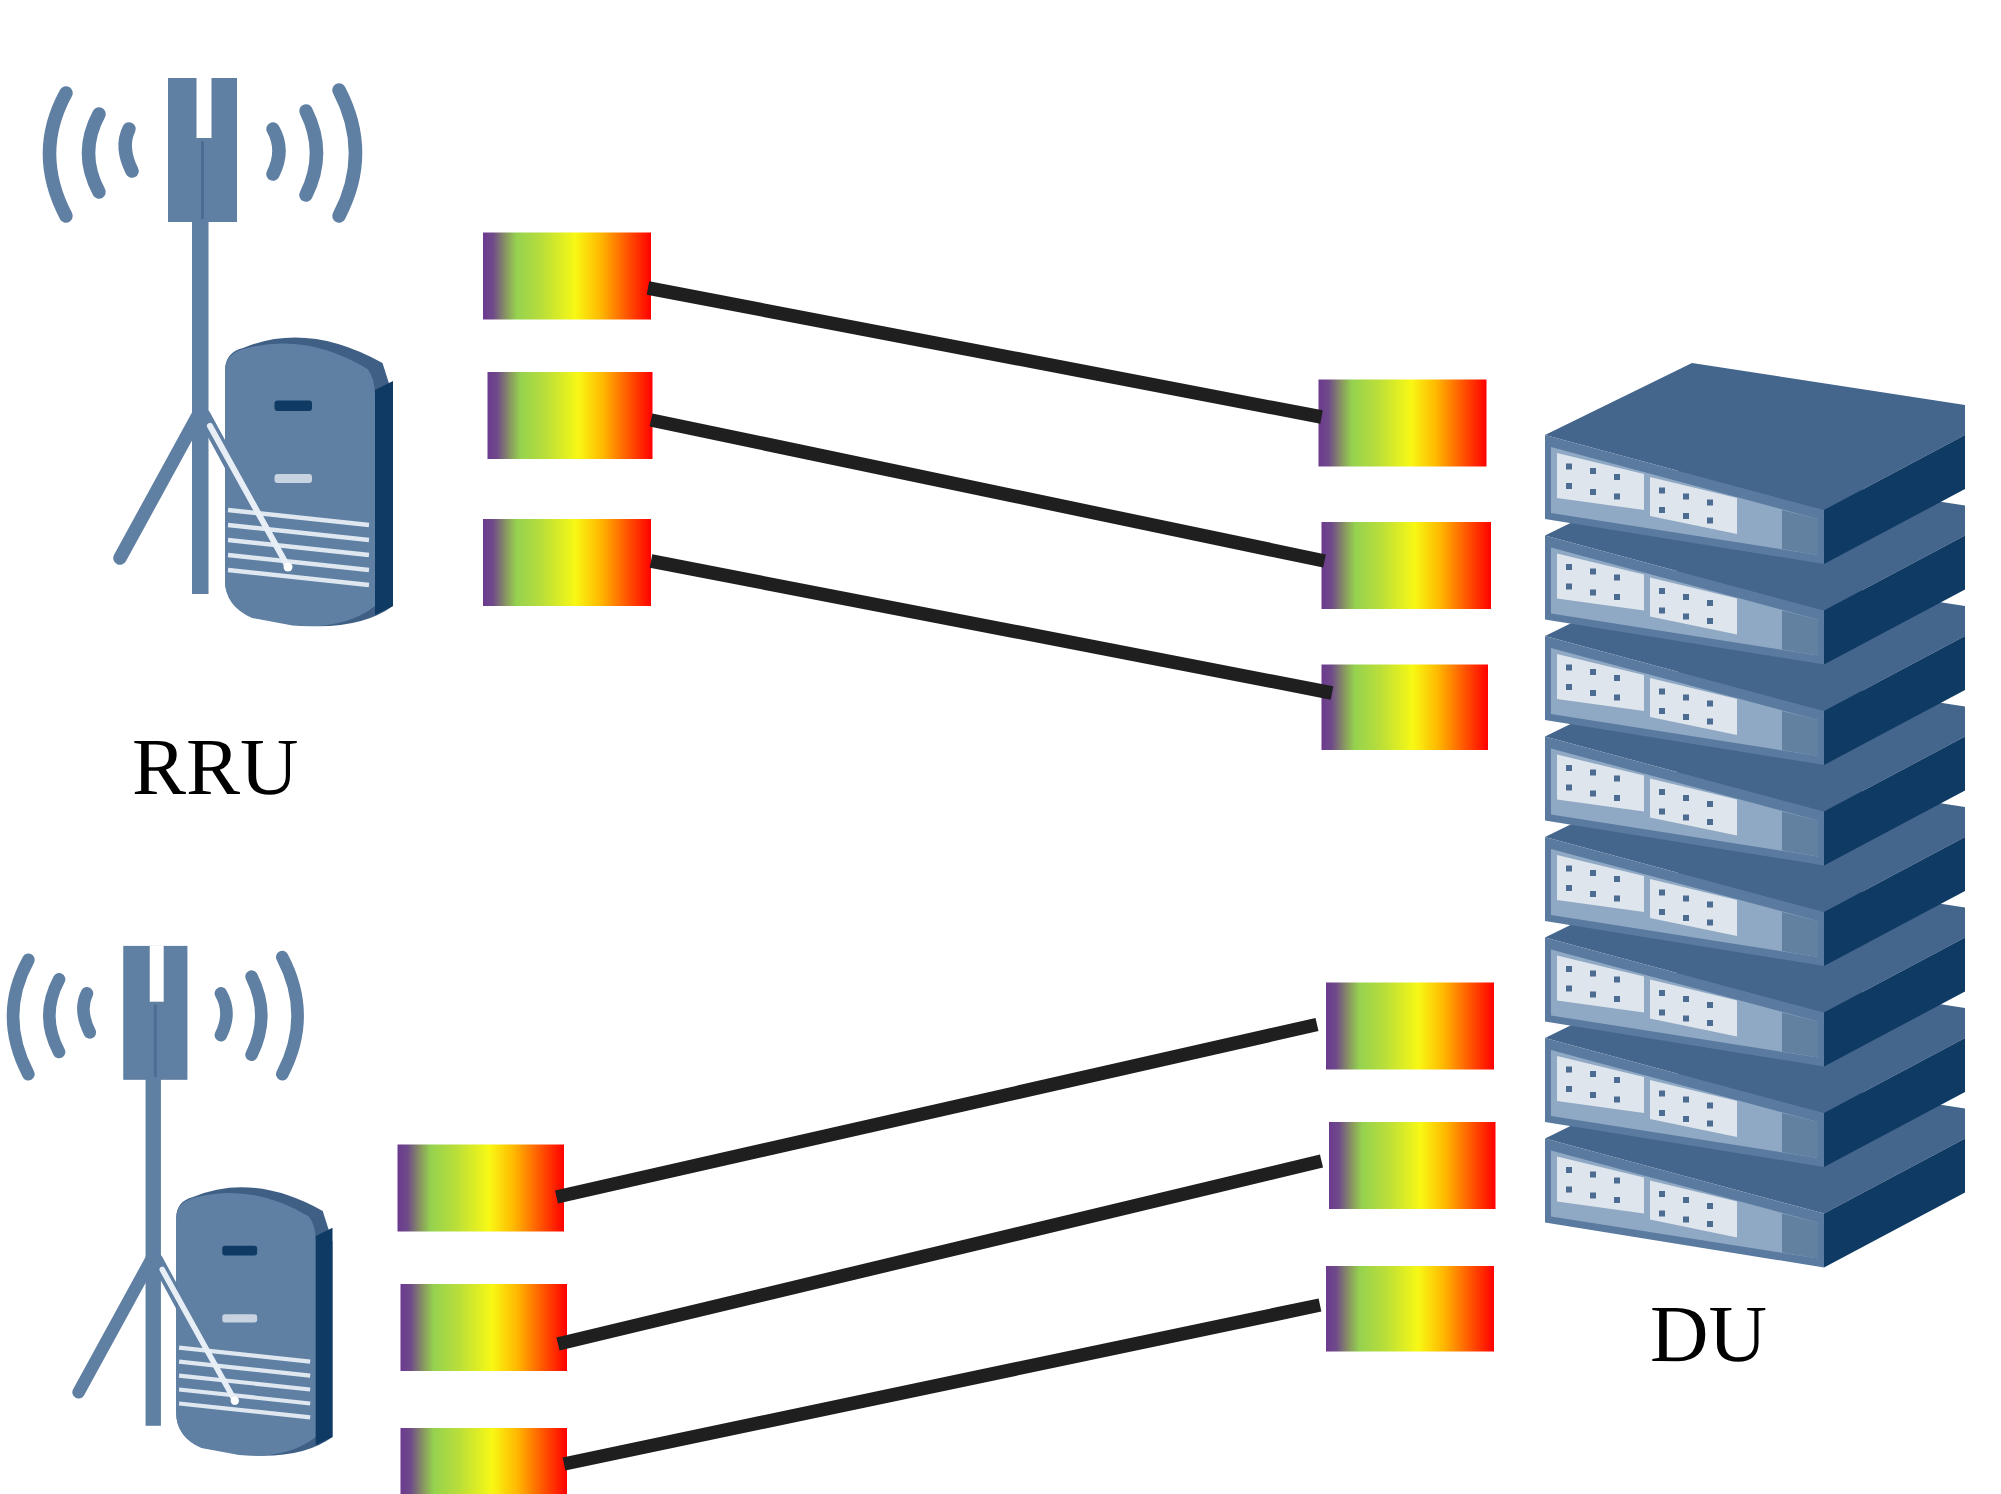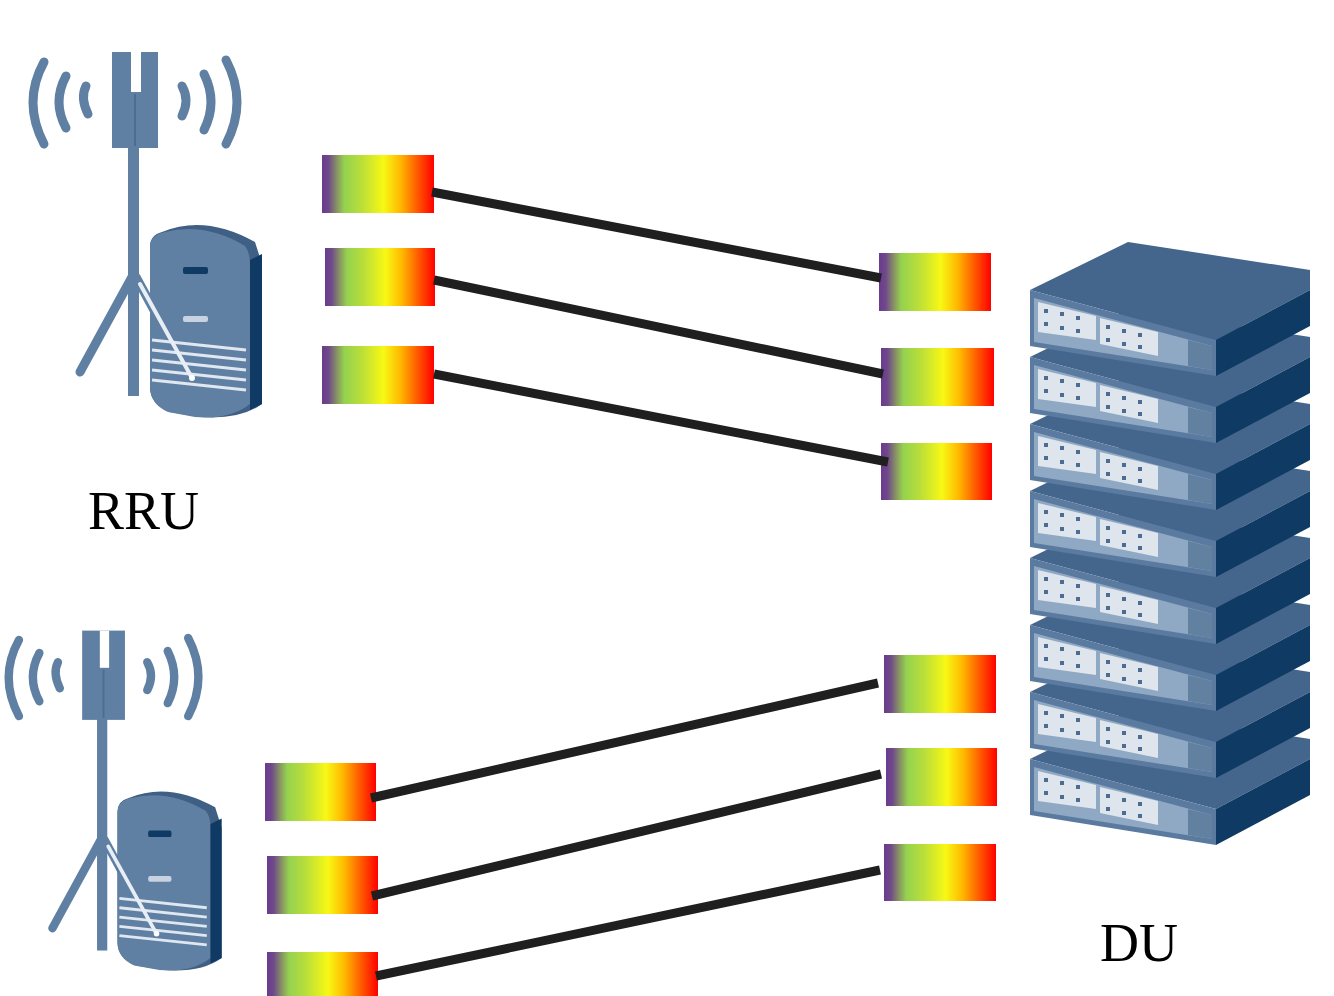--- a/index.html
+++ b/index.html
@@ -7,21 +7,21 @@
   #stage { position: absolute; left: 0; top: 0; width: 1334px; height: 996px; margin-top: 32px; }
   .label {
     position: absolute;
     font-family: "Liberation Serif", "DejaVu Serif", serif;
     font-size: 54px;
     color: #000;
     line-height: 1;
     white-space: nowrap;
   }
   #rru-label { left: 88px; top: 452px; }
-  #du-label { left: 1100px; top: 884px; }
+  #du-label { left: 1100px; top: 830px; }
 </style>
 </head>
 <body>
 
 <div id="stage">
   <svg id="svg" width="1334" height="996" viewBox="0 0 1334 996" xmlns="http://www.w3.org/2000/svg">
     <defs>
       <linearGradient id="portGrad" x1="0" y1="0" x2="1" y2="0">
         <stop offset="0" stop-color="#6b3a8e"></stop>
         <stop offset="0.06" stop-color="#6f4a8a"></stop>

